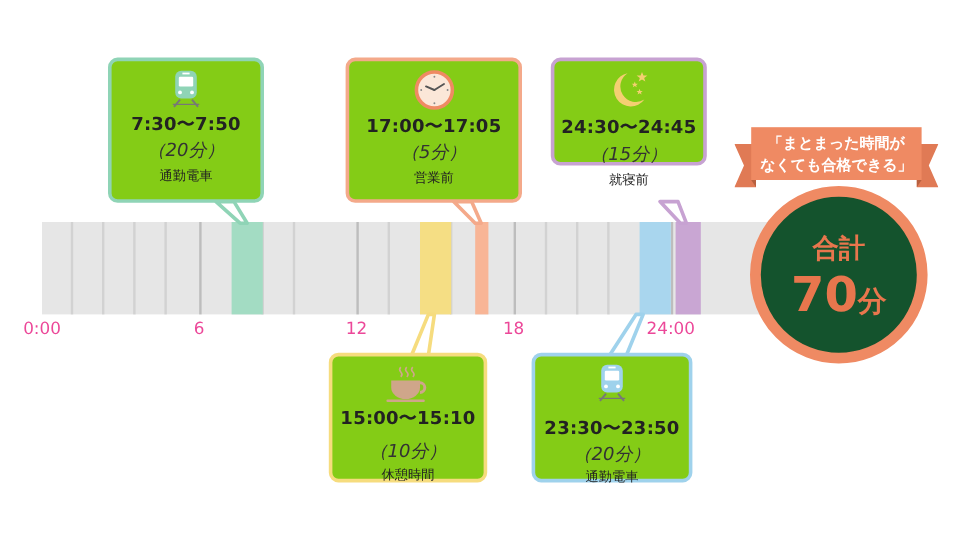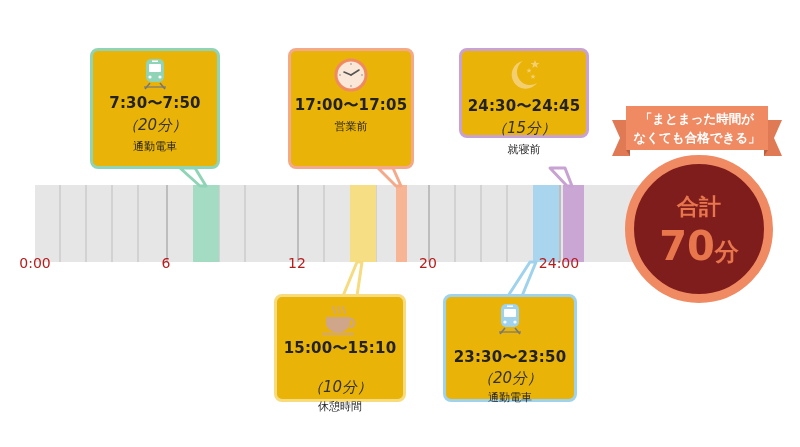--- a/index.html
+++ b/index.html
@@ -4,33 +4,33 @@
 <style>
   * { box-sizing: border-box; margin: 0; padding: 0; }
   html, body { width: 800px; height: 447px; background: #ffffff; overflow: hidden; }
   body { position: relative; font-family: "DejaVu Sans", "Liberation Sans", sans-serif; color: #222; }
 
   .bar { position: absolute; left: 35px; top: 185px; width: 615px; height: 77px; background: #e6e6e6; }
   .gridline { position: absolute; top: 0; width: 2px; height: 77px; background: #d2d2d2; }
   .gridline.major { background: #bdbdbd; }
   .seg { position: absolute; top: 0; height: 77px; }
 
-  .tick { position: absolute; top: 255px; font-size: 14px; color: #b91c1c; transform: translateX(-50%); white-space: nowrap; }
+  .tick { position: absolute; top: 266px; font-size: 14px; color: #ec4899; transform: translateX(-50%); white-space: nowrap; }
 
-  .callout { position: absolute; background: #eab308; border: 3px solid; border-radius: 8px; text-align: center; }
+  .callout { position: absolute; background: #84cc16; border: 3px solid; border-radius: 8px; text-align: center; }
   .callout .time { font-size: 15px; font-weight: bold; color: #222; margin-top: 4px; letter-spacing: 0.2px; }
   .callout .dur { font-size: 15px; color: #333; margin-top: 3px; font-style: italic; }
   .callout .lbl { font-size: 11px; color: #222; margin-top: 4px; font-family: Liberation Mono, monospace; }
   .callout .icon { display: block; margin: 0 auto; }
 
   .tail { position: absolute; }
 
   .ribbon-wrap { position: absolute; left: 612px; top: 106px; width: 170px; height: 48px; }
   .ribbon-main { position: absolute; left: 14px; top: 0; width: 142px; height: 44px; background: #ef8a63; color: #fff; font-size: 12.5px; font-weight: bold; line-height: 19px; text-align: center; padding-top: 3px; }
-  .circle { position: absolute; left: 625px; top: 155px; width: 148px; height: 148px; border-radius: 50%; border: 9px solid #ef8a63; background: #7f1d1d; text-align: center; }
+  .circle { position: absolute; left: 625px; top: 155px; width: 148px; height: 148px; border-radius: 50%; border: 9px solid #ef8a63; background: #14532d; text-align: center; }
   .circle .c1 { font-size: 22px; font-weight: bold; color: #e8764d; margin-top: 28px; }
   .circle .c2 { color: #e8764d; font-weight: bold; margin-top: 0px; }
   .circle .c2 .num { font-size: 40px; line-height: 48px; }
   .circle .c2 .unit { font-size: 24px; }
 </style>
 </head>
 <body>
 
 <div class="bar">
   <div class="gridline" style="left:24px"></div>
@@ -52,21 +52,21 @@
   <div class="seg" style="left:158px; width:26px; background:#a3dcc3"></div>
   <div class="seg" style="left:315px; width:26px; background:#f5de84"></div>
   <div class="seg" style="left:361px; width:11px; background:#f8b596"></div>
   <div class="seg" style="left:498px; width:26px; background:#a9d6ee"></div>
   <div class="seg" style="left:528px; width:21px; background:#c9a6d3"></div>
 </div>
 
 <div class="tick" style="left:35px">0:00</div>
 <div class="tick" style="left:166px">6</div>
 <div class="tick" style="left:297px">12</div>
-<div class="tick" style="left:428px">20</div>
+<div class="tick" style="left:428px">18</div>
 <div class="tick" style="left:559px">24:00</div>
 
 <svg class="tail" style="left:0; top:0" width="800" height="447">
 
   <polygon points="180,168 195,168 206,186 200,186" fill="#fff" stroke="#8fd4b6" stroke-width="3" stroke-linejoin="round"></polygon>
 
   <polygon points="378,168 393,168 401,186 396,186" fill="#fff" stroke="#f4a98a" stroke-width="3" stroke-linejoin="round"></polygon>
 
   <polygon points="550,168 565,168 572,186 567,186" fill="#fff" stroke="#c7a2d2" stroke-width="3" stroke-linejoin="round"></polygon>
 
@@ -84,31 +84,32 @@
     <circle cx="19" cy="19" r="1.6" fill="#fff"></circle>
     <line x1="9" y1="25" x2="4" y2="31" stroke="#777" stroke-width="1.6"></line>
     <line x1="19" y1="25" x2="24" y2="31" stroke="#777" stroke-width="1.6"></line>
     <line x1="3" y1="29" x2="25" y2="29" stroke="#777" stroke-width="1.2"></line>
   </svg>
   <div class="time">7:30〜7:50</div>
   <div class="dur">（20分）</div>
   <div class="lbl">通勤電車</div>
 </div>
 
-<div class="callout" style="left:288px; top:48px; width:126px; height:121px; border-color:#f4a98a">
+<div class="callout" style="left:288px; top:48px; width:147px; height:121px; border-color:#f4a98a">
   <svg class="icon" style="margin-top:7px" width="34" height="34" viewBox="0 0 34 34">
     <circle cx="17" cy="17" r="15" fill="#fbe7d8" stroke="#ef8a63" stroke-width="3"></circle>
     <line x1="17" y1="17" x2="10" y2="14" stroke="#555" stroke-width="1.6" stroke-linecap="round"></line>
     <line x1="17" y1="17" x2="25" y2="12" stroke="#555" stroke-width="1.6" stroke-linecap="round"></line>
     <circle cx="17" cy="6" r="0.8" fill="#888"></circle>
     <circle cx="28" cy="17" r="0.8" fill="#888"></circle>
     <circle cx="17" cy="28" r="0.8" fill="#888"></circle>
     <circle cx="6" cy="17" r="0.8" fill="#888"></circle>
   </svg>
   <div class="time">17:00〜17:05</div>
+  <div class="dur">（5分）</div>
   <div class="lbl">営業前</div>
 </div>
 
 <div class="callout" style="left:459px; top:48px; width:130px; height:90px; border-color:#c7a2d2">
   <svg class="icon" style="margin-top:6px" width="40" height="36" viewBox="0 0 40 36">
     <path d="M19 4 A14 14 0 1 0 33 26 A11 11 0 1 1 19 4 Z" fill="#f4cf72"></path>
     <polygon points="31,3 32.2,6 35.5,6 32.8,8 33.8,11 31,9.2 28.2,11 29.2,8 26.5,6 29.8,6" fill="#f4cf72"></polygon>
     <polygon points="25,11 25.7,12.8 27.6,12.8 26.1,14 26.7,15.8 25,14.7 23.3,15.8 23.9,14 22.4,12.8 24.3,12.8" fill="#f4cf72"></polygon>
     <polygon points="29,17 29.7,18.8 31.6,18.8 30.1,20 30.7,21.8 29,20.7 27.3,21.8 27.9,20 26.4,18.8 28.3,18.8" fill="#f4cf72"></polygon>
   </svg>
@@ -120,21 +121,21 @@
 <div class="callout" style="left:274px; top:294px; width:132px; height:108px; border-color:#f6dc7e">
   <svg class="icon" style="margin-top:8px" width="40" height="32" viewBox="0 0 40 32">
     <path d="M14 1 q-2 2 0 4 q2 2 0 4" stroke="#cfa68a" stroke-width="1.4" fill="none"></path>
     <path d="M19 1 q-2 2 0 4 q2 2 0 4" stroke="#cfa68a" stroke-width="1.4" fill="none"></path>
     <path d="M24 1 q-2 2 0 4 q2 2 0 4" stroke="#cfa68a" stroke-width="1.4" fill="none"></path>
     <path d="M6 12 h24 v6 a10 8 0 0 1 -24 0 Z" fill="#cfa68a"></path>
     <path d="M30 14 a4 4 0 0 1 0 8" stroke="#cfa68a" stroke-width="2.5" fill="none"></path>
     <rect x="2" y="28" width="32" height="2" rx="1" fill="#cfa68a"></rect>
   </svg>
   <div class="time" style="margin-top:2px">15:00〜15:10</div>
-  <div class="dur" style="margin-top:20px">（10分）</div>
+  <div class="dur" style="margin-top:9px">（10分）</div>
   <div class="lbl" style="margin-top:2px">休憩時間</div>
 </div>
 
 <div class="callout" style="left:443px; top:294px; width:134px; height:108px; border-color:#9fd2ec">
   <svg class="icon" style="margin-top:6px" width="28" height="32" viewBox="0 0 28 32">
     <rect x="5" y="1" width="18" height="23" rx="5" fill="#9fd2ec"></rect>
     <rect x="8" y="6" width="12" height="8" rx="1" fill="#fff"></rect>
     <rect x="11" y="2.5" width="6" height="1.5" fill="#fff"></rect>
     <circle cx="9" cy="19" r="1.6" fill="#fff"></circle>
     <circle cx="19" cy="19" r="1.6" fill="#fff"></circle>

